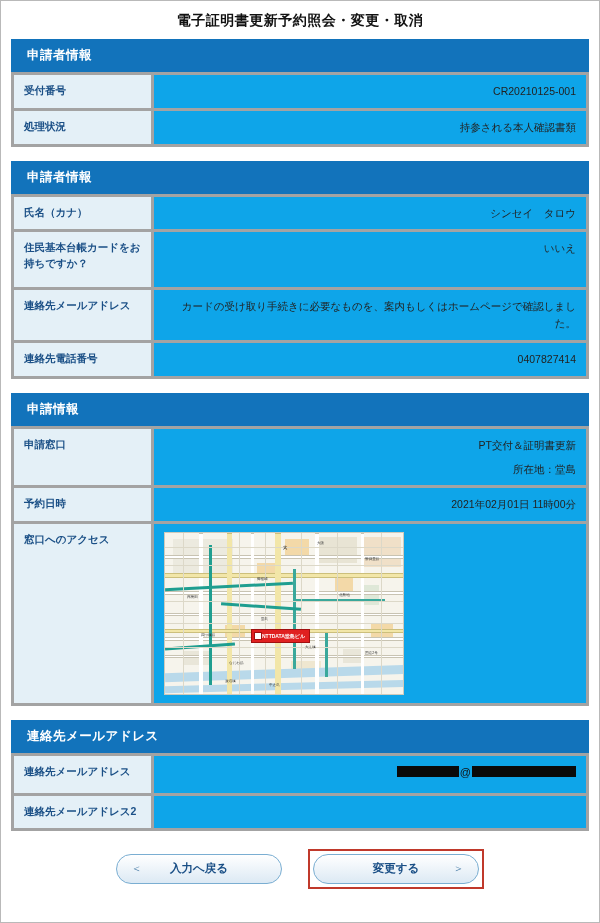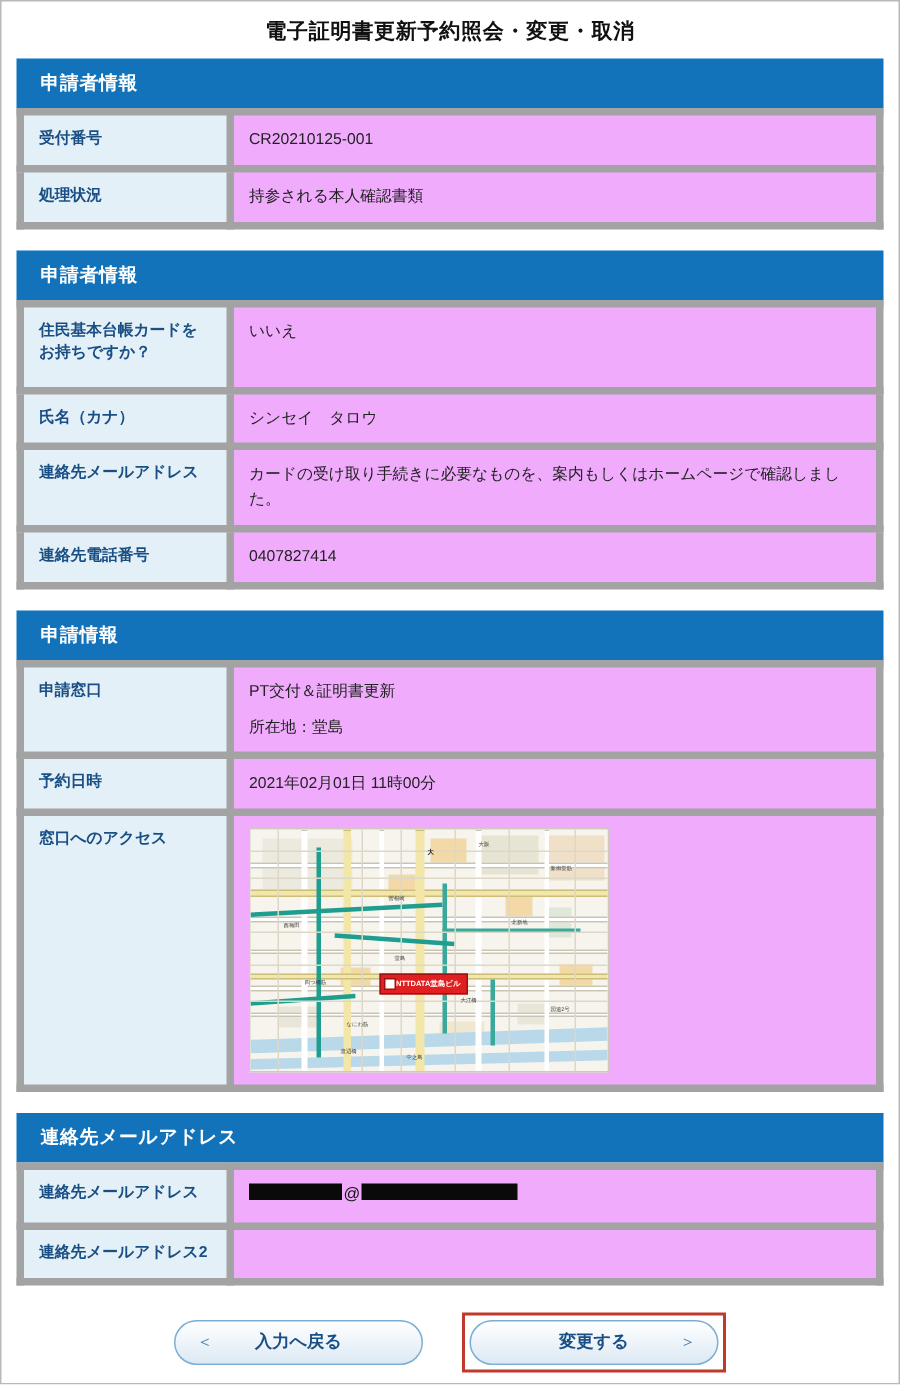--- a/index.html
+++ b/index.html
@@ -41,36 +41,37 @@
     padding: 16px 14px 18px 14px;
     font-size: 10.5px;
     color: #1a4f86;
   }
   table.kv {
     width: 100%;
     border-collapse: collapse;
     table-layout: fixed;
   }
   table.kv td {
-    border: 5px solid #a3a3a3;
+    border: 3px solid #a3a3a3;
     vertical-align: top;
     font-size: 10.5px;
     padding: 8px 10px;
   }
   td.k {
     width: 140px;
     background: #e4f0f7;
     color: #1a4f86;
     font-weight: bold;
     line-height: 1.5;
   }
   td.v {
-    background: #f0abfc;
+    background: #0ea5e9;
     color: #222222;
     line-height: 1.6;
+    text-align: right;
   }
   .gap { height: 14px; }
   .v-line { display: block; }
   .v-line + .v-line { margin-top: 7px; }
   .redact {
     display: inline-block;
     background: #0a0a0a;
     height: 11px;
     vertical-align: -1px;
   }
@@ -172,26 +173,26 @@
     </tbody>
       </table>
 
     <div class="gap"></div>
 
     <div class="section-header">申請者情報</div>
 
     <table class="kv">
       <tbody>
           <tr>
+        <td class="k">氏名（カナ）</td>
+        <td class="v">シンセイ　タロウ</td>
+      </tr>
+      <tr>
         <td class="k" style="height:58px">住民基本台帳カードをお持ちですか？</td>
         <td class="v">いいえ</td>
-      </tr>
-      <tr>
-        <td class="k">氏名（カナ）</td>
-        <td class="v">シンセイ　タロウ</td>
       </tr>
       <tr>
         <td class="k" style="height:44px">連絡先メールアドレス</td>
         <td class="v">カードの受け取り手続きに必要なものを、案内もしくはホームページで確認しました。</td>
       </tr>
       <tr>
         <td class="k">連絡先電話番号</td>
         <td class="v">0407827414</td>
       </tr>
     </tbody>

